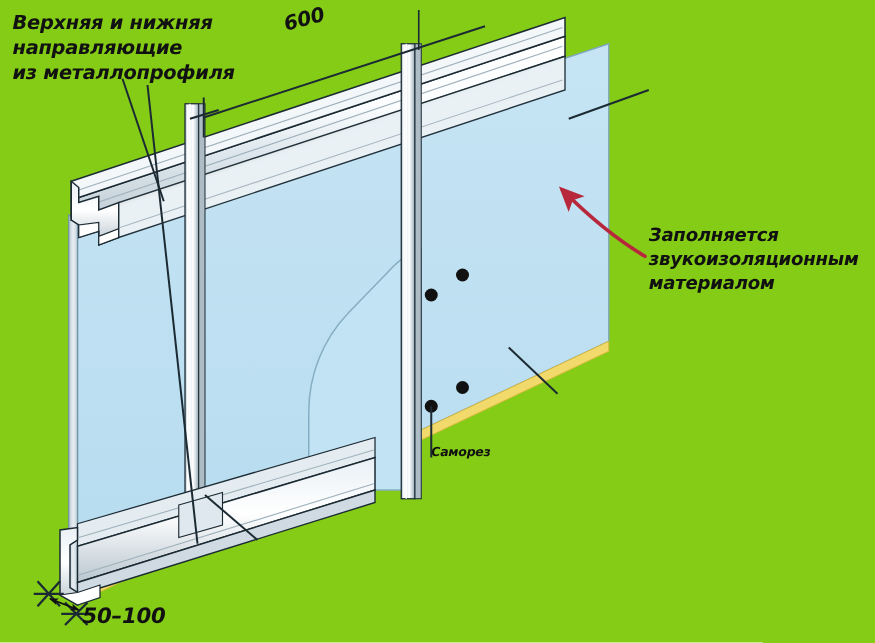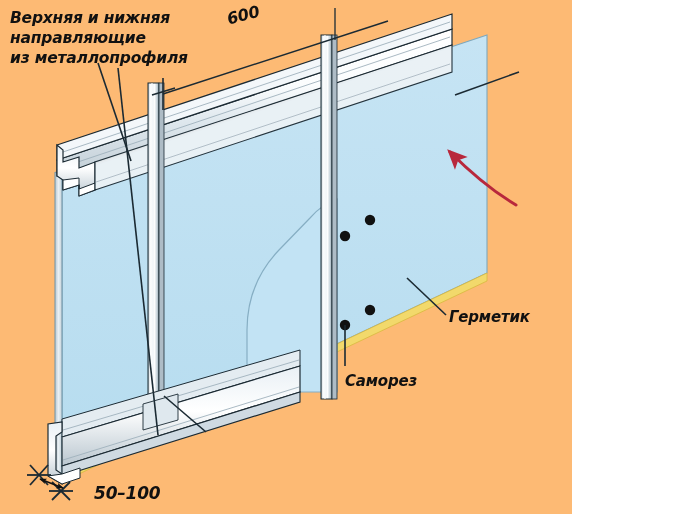--- a/index.html
+++ b/index.html
@@ -1,46 +1,46 @@
 <!DOCTYPE html>
 <html><head>
 <meta charset="utf-8">
 <style>
   html,body{margin:0;padding:0;background:#ffffff;}
   #stage{
     position:relative;
-    width:572px;height:514px;
-    background:#fdba74;
+    width:700px;height:514px;
+    background:#84cc16;
     overflow:hidden;
     font-family:"DejaVu Sans", sans-serif;
     text-decoration:underline;
   }
   #art{position:absolute;left:0;top:0;width:700px;height:514px;}
   .lbl{
     position:absolute;
     font-family:"DejaVu Sans", sans-serif;
     font-weight:700;
     font-style:italic;
     color:#111111;
     line-height:1.30;
     white-space:pre-line;
     letter-spacing:-0.2px;
   }
   #lbl-guides{left:10px;top:8px;font-size:15.5px;}
   #lbl-sheet{left:529px;top:70px;font-size:15px;}
   #lbl-fill{left:519px;top:180px;font-size:14.5px;}
   #lbl-sealant{left:449px;top:308px;font-size:15px;}
-  #lbl-screw{left:345px;top:372px;font-size:15px;}
+  #lbl-screw{left:345px;top:356px;font-size:10px;}
   #lbl-stud{left:199px;top:423px;font-size:15px;}
   #lbl-dim600{
     left:225px;top:10px;font-size:16px;font-style:italic;font-weight:700;
     transform:rotate(-14.5deg);transform-origin:left top;
   }
   #lbl-dim50{
-    left:66px;top:482px;font-size:17px;font-style:italic;font-weight:700;margin-left:28px;
+    left:66px;top:482px;font-size:17px;font-style:italic;font-weight:700;
   }
 </style>
 </head>
 <body>
 
 <div id="stage">
 
   <svg id="art" viewBox="0 0 700 514">
     <defs>
       <linearGradient id="gMetalTop" x1="0" y1="0" x2="0" y2="1">
@@ -185,22 +185,24 @@
     <g>
       <path d="M 516,205 C 494,192 470,172 450,152" stroke="#b8283c" stroke-width="3" fill="none" marker-end="url(#mArrowRed)" stroke-linecap="round"></path>
     </g>
   </svg>
 
   <div class="lbl" id="lbl-guides">Верхняя и нижняя
 направляющие
 из металлопрофиля</div>
 
 
-
-  <div class="lbl" id="lbl-sealant">Герметик</div>
+  <div class="lbl" id="lbl-fill">Заполняется
+звукоизоляционным
+материалом</div>
+
 
   <div class="lbl" id="lbl-screw">Саморез</div>
 
 
   <div class="lbl" id="lbl-dim600">600</div>
 
   <div class="lbl" id="lbl-dim50">50–100</div>
 
 </div>
 

